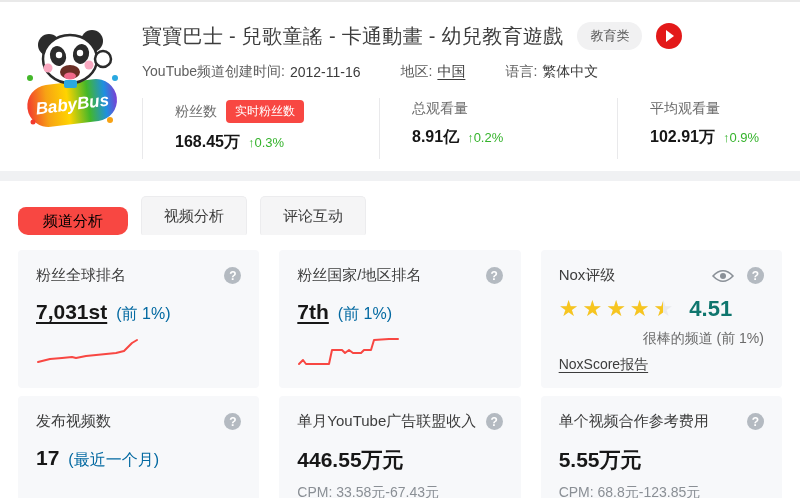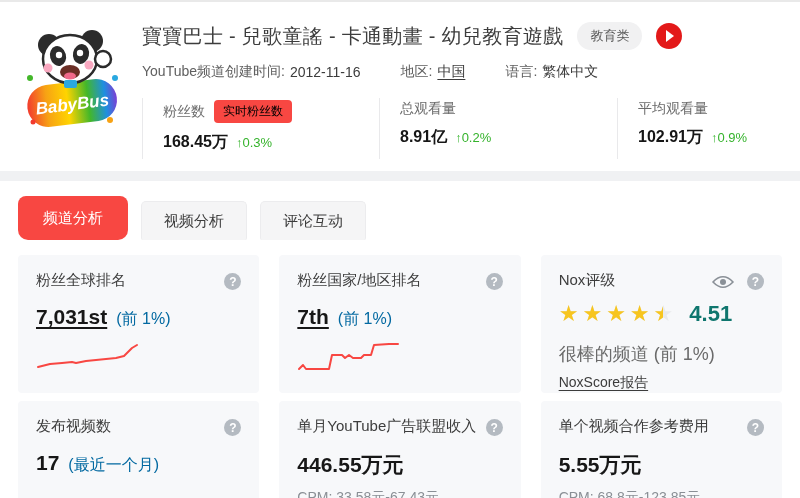--- a/index.html
+++ b/index.html
@@ -18,64 +18,64 @@
   .yt-icon::after { content: ""; position: absolute; left: 10px; top: 7px;
      border-left: 8px solid #fff; border-top: 6px solid transparent; border-bottom: 6px solid transparent; }
 
   .meta-row { margin-top: 13px; font-size: 14px; color: #606060; display: flex; align-items: center; white-space: nowrap; }
   .meta-label { color: #606060; }
   .meta-value { color: #3c3c3c; margin-left: 5px; font-weight: 500; }
   .region-link { color: #3c3c3c; margin-left: 5px; font-weight: 500; text-decoration: underline; text-underline-offset: 3px; cursor: pointer; }
   .meta-gap { margin-left: 40px; }
 
   .stats-row { display: flex; margin-top: 17px; }
-  .stat { border-left: 1px solid #e9e9eb; padding-left: 20px; padding-top: 2px; padding-bottom: 6px; }
+  .stat { border-left: 1px solid #e9e9eb; padding-left: 32px; padding-top: 2px; padding-bottom: 6px; }
   .stat-1 { width: 237px; }
   .stat-2 { width: 238px; }
   .stat-3 { flex: 1; }
   .stat-label-row { display: flex; align-items: center; gap: 9px; font-size: 14px; color: #6b6b6b; }
-  .live-badge { background: #f84742; color: #000000; font-size: 12px; padding: 3px 9px; border-radius: 4px; cursor: pointer; font-weight: 500; }
+  .live-badge { background: #f84742; color: #ffffff; font-size: 12px; padding: 3px 9px; border-radius: 4px; cursor: pointer; font-weight: 500; }
   .stat-value-row { margin-top: 9px; display: flex; align-items: baseline; gap: 8px; }
   .stat-value { font-size: 16px; font-weight: bold; color: #161616; }
   .stat-change { font-size: 13px; color: #35b32c; font-weight: 500; }
 
   .section-divider { height: 10px; background: #f0f1f3; margin-top: 12px; }
 
   
   .tabs { display: flex; align-items: flex-end; gap: 13px; padding: 15px 0 0 18px; }
   .tab { height: 39px; padding: 0 22px; display: flex; align-items: center; font-size: 15px;
          background: #f5f5f6; border: 1px solid #ececee; border-bottom: none;
          border-radius: 5px 5px 2px 2px; color: #3c3c3c; cursor: pointer; }
-  .tab.active { background: #f84742; color: #ffffff; height: 44px; border: none;
+  .tab.active { background: #f84742; color: #000000; height: 28px; border: none;
          border-radius: 8px 8px 10px 10px; font-weight: 500; padding: 0 25px; }
 
   
   .cards { padding: 15px 18px 0; }
   .cards-row { display: flex; gap: 20px; margin-bottom: 8px; }
   .card { background: #f7f8fa; border-radius: 4px; width: 247px; padding: 16px 18px; position: relative; }
   .cards-row.row1 .card { height: 138px; }
   .cards-row.row2 .card { height: 122px; }
-  .card-head { display: flex; justify-content: space-between; align-items: flex-end; }
+  .card-head { display: flex; justify-content: space-between; align-items: center; }
   .card-title { font-size: 15px; color: #3d3d3d; }
   .head-icons { display: flex; gap: 13px; align-items: center; }
   .qicon { width: 17px; height: 17px; border-radius: 50%; background: #b4bac1; color: #fff;
            font-size: 12px; font-weight: bold; display: flex; align-items: center; justify-content: center;
            cursor: pointer; flex: none; }
   .eye-icon { cursor: pointer; display: flex; align-items: center; }
   .card-value-row { margin-top: 15px; display: flex; align-items: baseline; gap: 9px; }
   .card-value { font-size: 21px; font-weight: bold; color: #171717; }
   .underlined { text-decoration: underline; text-decoration-thickness: 2px; text-underline-offset: 3px; }
   .card-suffix { font-size: 16px; color: #0369a1; }
   .sparkline { margin-top: 8px; height: 36px; }
   .stars-row { margin-top: 11px; display: flex; align-items: center; }
   .star { position: relative; display: inline-block; font-size: 22px; line-height: 1; margin-right: 4px; }
   .star-bg { color: #e9eaec; }
   .star-fg { position: absolute; left: 0; top: 0; overflow: hidden; white-space: nowrap; color: #f7c51f; }
   .score { font-size: 22px; font-weight: bold; margin-left: 12px; color: #0f766e; }
-  .nox-desc { margin-top: 15px; font-size: 18px; color: #6b6b6b; }
+  .nox-desc { margin-top: 8px; font-size: 14px; color: #6b6b6b; text-align: right; }
   .nox-link { display: inline-block; margin-top: 8px; font-size: 14px; color: #3c3c3c;
               text-decoration: underline; text-underline-offset: 3px; cursor: pointer; }
   .cpm-line { margin-top: 10px; font-size: 14px; color: #8a8f95; }
 </style>
 </head>
 <body>
 
 <div class="page">
   <div class="topline"></div>
 

